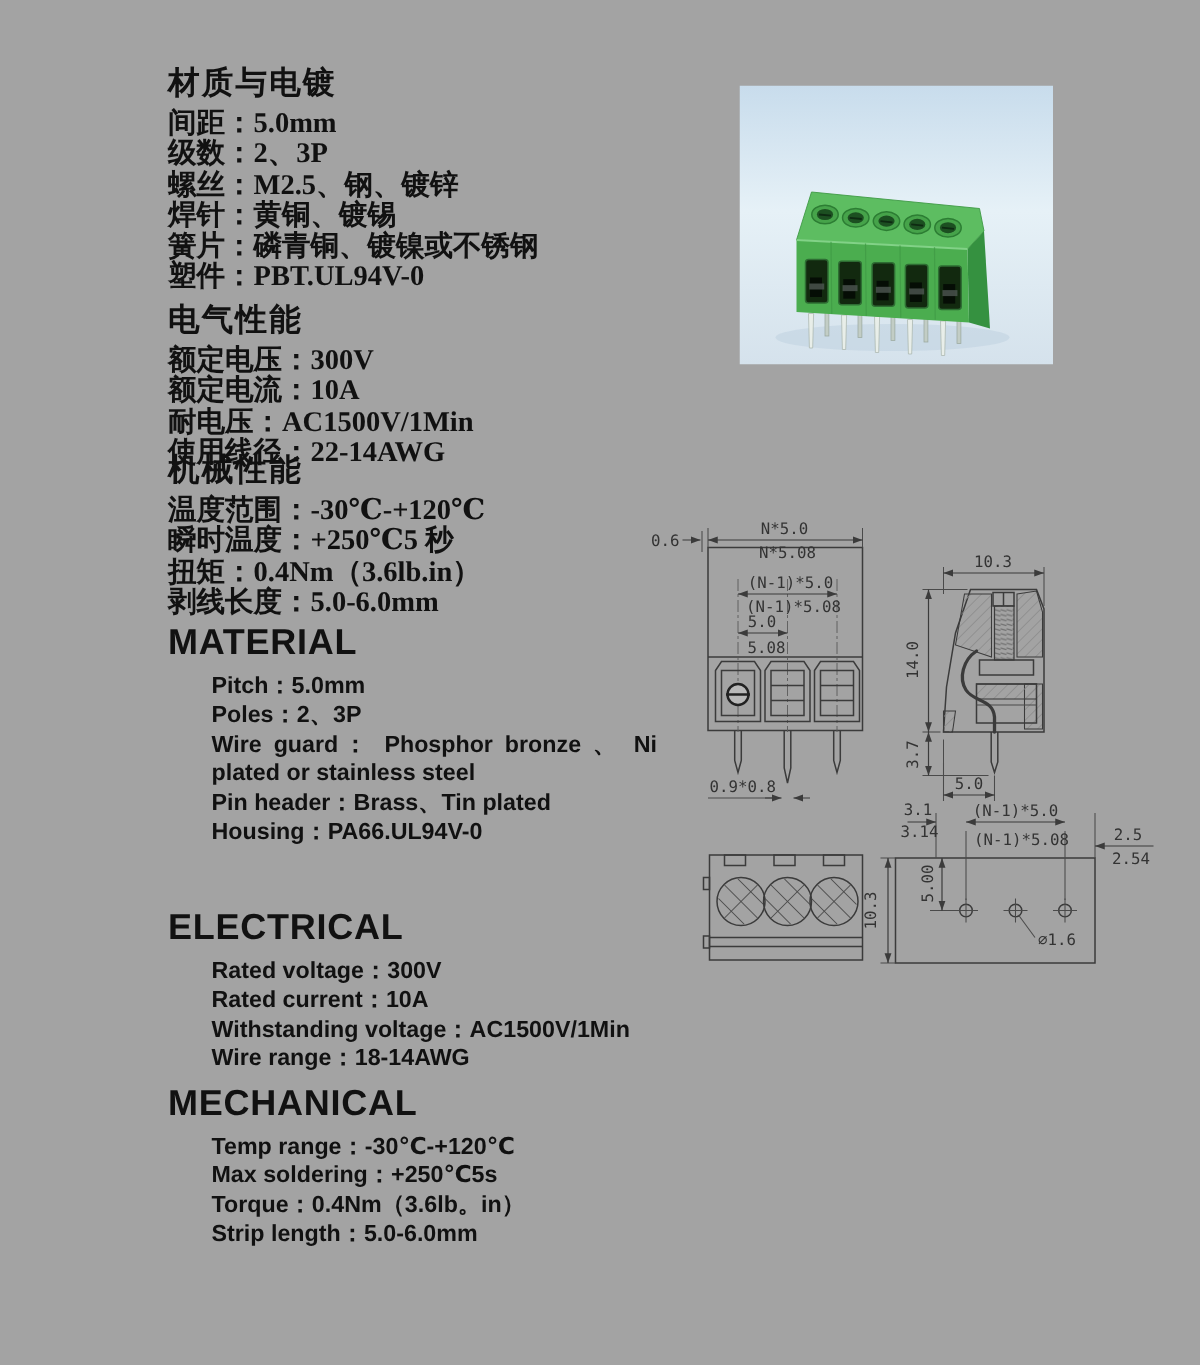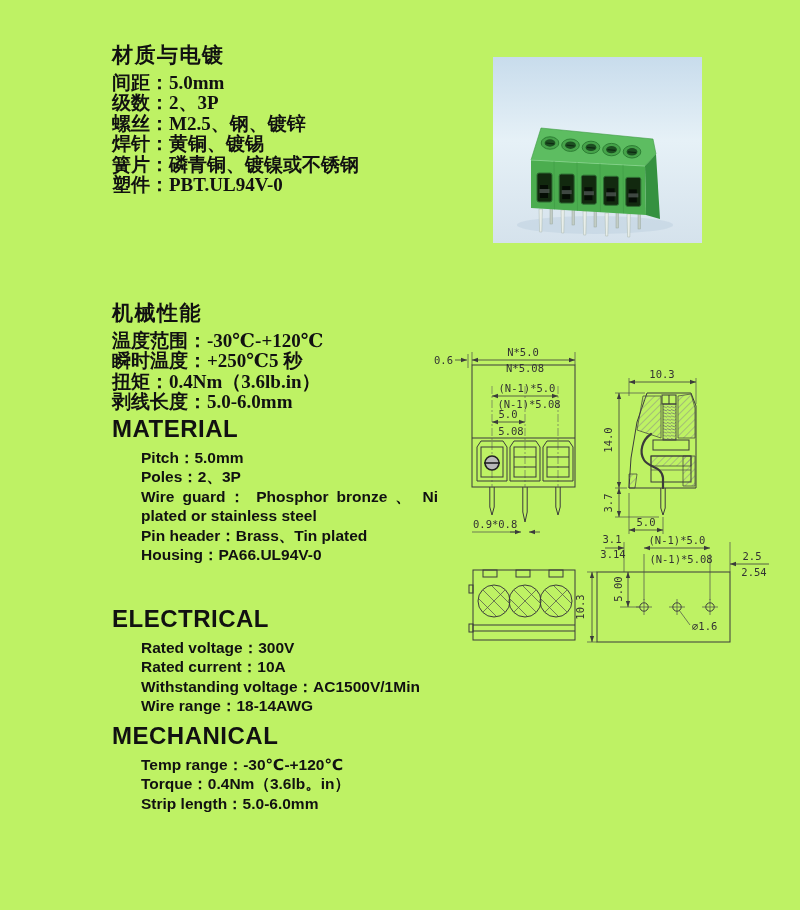--- a/index.html
+++ b/index.html
@@ -1,16 +1,16 @@
 <!DOCTYPE html>
 <html><head>
 <meta charset="utf-8">
 <style>
   html,body{margin:0;padding:0;background:#ffffff;}
-  .page{position:relative;width:800px;height:910px;background:#bef264;overflow:hidden;
+  .page{position:relative;width:800px;height:910px;background:#a3a3a3;overflow:hidden;
         font-family:"Liberation Serif","DejaVu Serif",serif;color:#111;}
   .sec{position:absolute;left:112px;width:326px;}
   .sec h2{margin:0 0 5px 0;font-weight:bold;line-height:1.12;}
   .sec p{margin:0;font-weight:bold;}
   .cn h2{font-size:21px;letter-spacing:1.5px;font-family:"Liberation Serif","DejaVu Serif",serif;}
   .cn p{font-size:19px;line-height:20.5px;font-family:"Liberation Serif","DejaVu Serif",serif;}
   .en h2{font-size:24px;letter-spacing:0.5px;font-family:"Liberation Sans","DejaVu Sans",sans-serif;}
   .en p{font-size:15.5px;line-height:19.5px;font-family:"Liberation Sans","DejaVu Sans",sans-serif;margin-left:29px;}
   .en p.justify{text-align:justify;}
   .photo{position:absolute;left:493px;top:57px;}
@@ -33,20 +33,27 @@
   <section class="sec cn" style="top:44px">
     <h2>材质与电镀</h2>
     <p>间距：5.0mm</p>
     <p>级数：2、3P</p>
     <p>螺丝：M2.5、钢、镀锌</p>
     <p>焊针：黄铜、镀锡</p>
     <p>簧片：磷青铜、镀镍或不锈钢</p>
     <p>塑件：PBT.UL94V-0</p>
   </section>
 
+  <section class="sec cn" style="top:202px">
+    <h2>电气性能</h2>
+    <p>额定电压：300V</p>
+    <p>额定电流：10A</p>
+    <p>耐电压：AC1500V/1Min</p>
+    <p>使用线径：22-14AWG</p>
+  </section>
 
   <section class="sec cn" style="top:302px">
     <h2>机械性能</h2>
     <p>温度范围：-30℃-+120℃</p>
     <p>瞬时温度：+250℃5 秒</p>
     <p>扭矩：0.4Nm（3.6lb.in）</p>
     <p>剥线长度：5.0-6.0mm</p>
   </section>
 
   <section class="sec en" style="top:416px">
@@ -62,20 +69,21 @@
     <h2>ELECTRICAL</h2>
     <p>Rated voltage：300V</p>
     <p>Rated current：10A</p>
     <p>Withstanding voltage：AC1500V/1Min</p>
     <p>Wire range：18-14AWG</p>
   </section>
 
   <section class="sec en" style="top:723px">
     <h2>MECHANICAL</h2>
     <p>Temp range：-30℃-+120℃</p>
+    <p>Max soldering：+250℃5s</p>
     <p>Torque：0.4Nm（3.6lb。in）</p>
     <p>Strip length：5.0-6.0mm</p>
   </section>
 
   <svg class="photo" width="209" height="186" viewBox="0 0 209 186">
     <defs>
       <linearGradient id="pbg" x1="0" y1="0" x2="0" y2="1">
         <stop offset="0" stop-color="#c8dcec"></stop>
         <stop offset="0.45" stop-color="#e6f1f7"></stop>
         <stop offset="1" stop-color="#d5e2ec"></stop>

